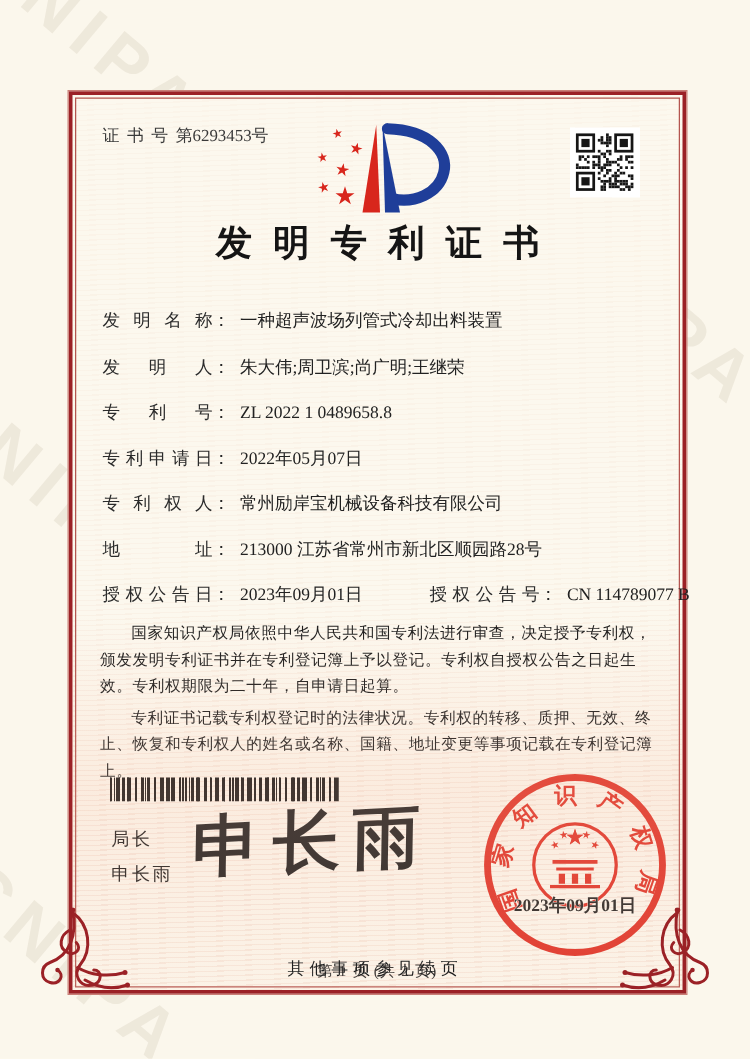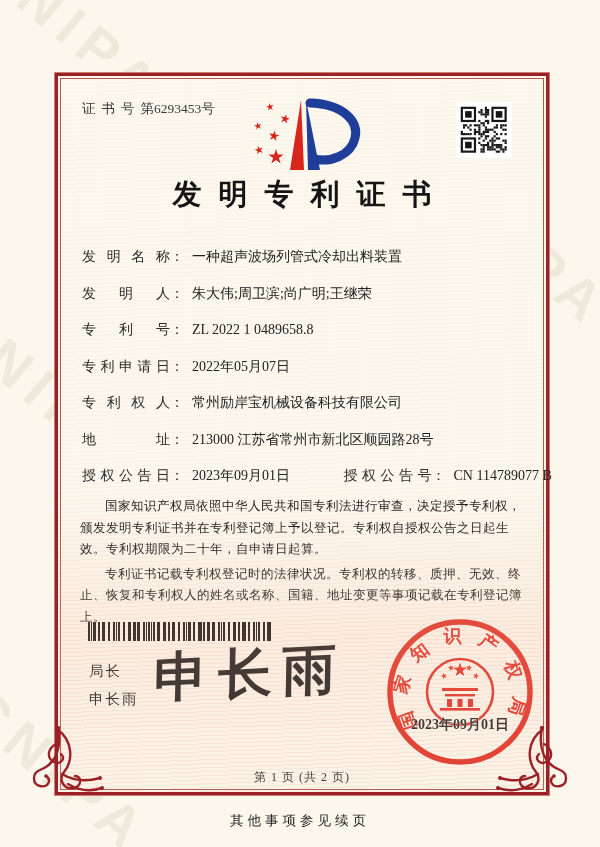--- a/index.html
+++ b/index.html
@@ -123,21 +123,21 @@
 
   
   .seal { position: absolute; left: 326px; top: 540px; width: 152px; height: 152px; opacity: 0.93; }
 
   
   .pageno {
     position: absolute; left: 0; top: 693px; width: 100%;
     text-align: center; font-size: 12px; color: #2d2d2d; letter-spacing: 1px;
   }
   .footnote {
-    position: absolute; left: 0; top: 812px; width: 100%;
+    position: absolute; left: 0; top: 766px; width: 100%;
     text-align: center; font-size: 13.5px; color: #1f1f1f; letter-spacing: 4px;
   }
 
   
   .flourish { position: absolute; width: 78px; height: 78px; }
   .flourish-left { left: 28px; top: 726px; }
   .flourish-right { left: 494px; top: 726px; transform: scaleX(-1); }
 </style>
 </head>
 <body>

